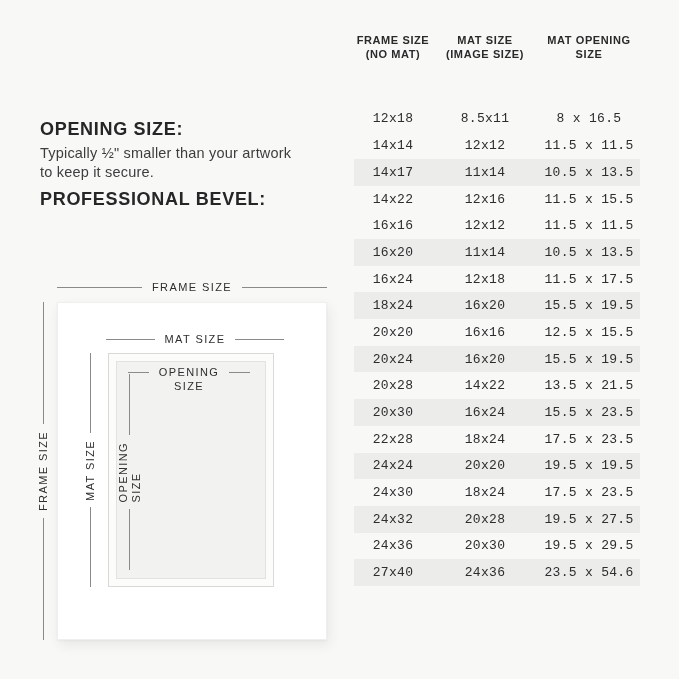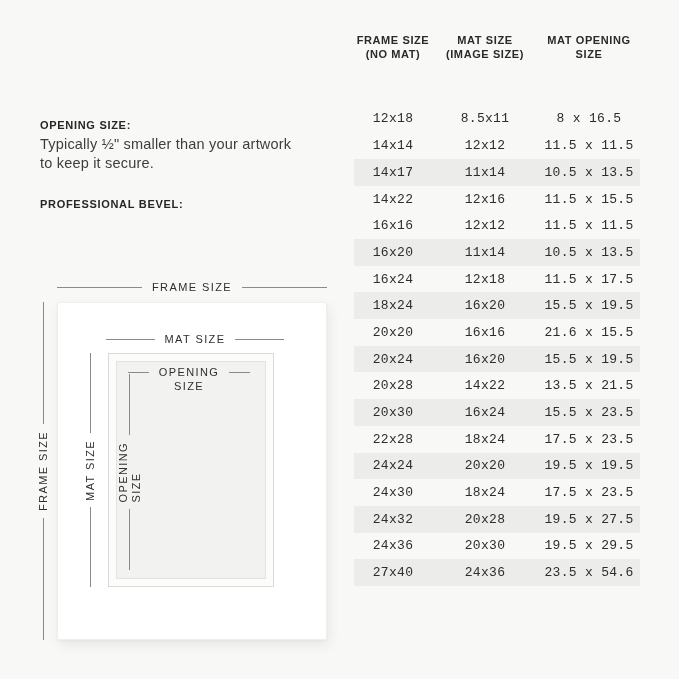--- a/index.html
+++ b/index.html
@@ -18,23 +18,23 @@
   .preline{white-space:pre-line;}
 
   
   .title{
     position:absolute;left:40px;top:28px;
     font-size:26px;font-weight:700;letter-spacing:.6px;line-height:1.2;
     color:#1e1e1e;
   }
   .section{position:absolute;left:40px;width:300px;}
   .sec-opening{top:119px;}
-  .sec-bevel{top:198px;}
+  .sec-bevel{top:189px;}
   .section h3{
-    font-size:11px;font-weight:700;letter-spacing:.7px;margin-bottom:4px;color:#262626;
+    font-size:18px;font-weight:700;letter-spacing:.7px;margin-bottom:4px;color:#262626;
   }
   .section p{
     font-size:14.5px;line-height:1.32;color:var(--body);letter-spacing:.2px;
   }
 
   
   .hlabel{
     position:absolute;display:flex;align-items:center;
     font-size:11px;letter-spacing:1.4px;color:#2e2e2e;
   }
@@ -200,21 +200,21 @@
           <div>11.5 x 17.5</div>
         </div>
         <div class="trow alt">
           <div>18x24</div>
           <div>16x20</div>
           <div>15.5 x 19.5</div>
         </div>
         <div class="trow">
           <div>20x20</div>
           <div>16x16</div>
-          <div>21.6 x 15.5</div>
+          <div>12.5 x 15.5</div>
         </div>
         <div class="trow alt">
           <div>20x24</div>
           <div>16x20</div>
           <div>15.5 x 19.5</div>
         </div>
         <div class="trow">
           <div>20x28</div>
           <div>14x22</div>
           <div>13.5 x 21.5</div>

